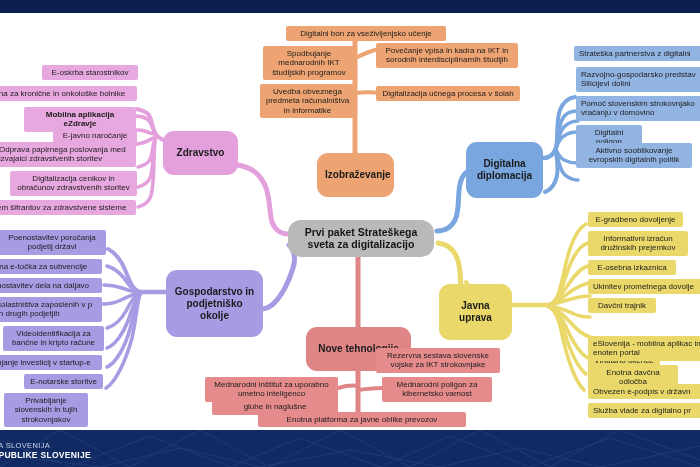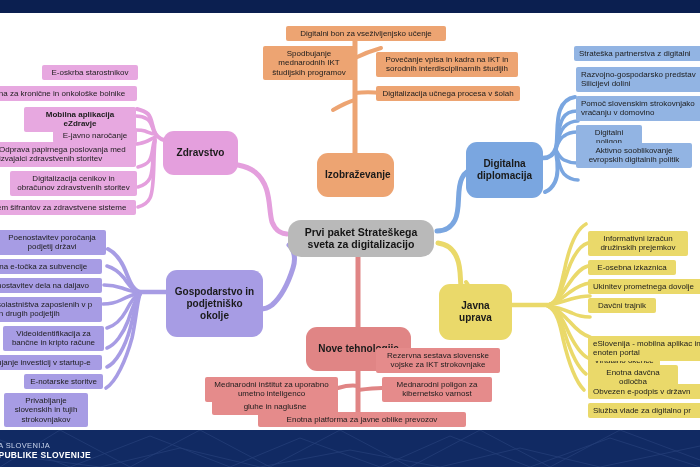--- a/index.html
+++ b/index.html
@@ -133,21 +133,22 @@
   <div class="node branch c-econ-b" style="left:166px;top:270px;width:97px;">Gospodarstvo in podjetniško okolje</div>
 
   <div class="node branch c-tech-b" style="left:306px;top:327px;width:105px;">Nove tehnologije</div>
 
   <div class="node branch c-dipl-b" style="left:466px;top:142px;width:77px;">Digitalna diplomacija</div>
 
   <div class="node branch c-pub-b" style="left:439px;top:284px;width:73px;">Javna uprava</div>
 
   <div class="node leaf c-edu" style="left:286px;top:26px;width:160px;">Digitalni bon za vseživljenjsko učenje</div>
   <div class="node leaf c-edu" style="left:263px;top:46px;width:92px;">Spodbujanje mednarodnih IKT študijskih programov</div>
-  <div class="node leaf c-edu" style="left:376px;top:43px;width:142px;margin-top:9px;">Povečanje vpisa in kadra na IKT in sorodnih interdisciplinarnih študijih</div>
+  <div class="node leaf c-edu" style="left:376px;top:43px;width:142px;">Povečanje vpisa in kadra na IKT in sorodnih interdisciplinarnih študijih</div>
+  <div class="node leaf c-edu" style="left:260px;top:84px;width:95px;">Uvedba obveznega predmeta računalništva in informatike</div>
   <div class="node leaf c-edu" style="left:376px;top:86px;width:144px;">Digitalizacija učnega procesa v šolah</div>
 
   <div class="node leaf c-health" style="left:42px;top:65px;width:96px;">E-oskrba starostnikov</div>
   <div class="node leaf c-health clip-l" style="left:-8px;top:86px;width:145px;">ina za kronične in onkološke bolnike</div>
   <div class="node leaf c-health" style="left:24px;top:107px;width:112px;font-weight:bold;">Mobilna aplikacija eZdravje</div>
   <div class="node leaf c-health" style="left:53px;top:128px;width:84px;">E-javno naročanje</div>
   <div class="node leaf c-health clip-l" style="left:-6px;top:142px;width:142px;">Odprava papirnega poslovanja med izvajalci zdravstvenih storitev</div>
   <div class="node leaf c-health" style="left:10px;top:171px;width:127px;">Digitalizacija cenikov in obračunov zdravstvenih storitev</div>
   <div class="node leaf c-health clip-l" style="left:-8px;top:200px;width:144px;">em šifrantov za zdravstvene sisteme</div>
 
@@ -165,20 +166,21 @@
   <div class="node leaf c-tech" style="left:205px;top:377px;width:133px;">Mednarodni inštitut za uporabno umetno inteligenco</div>
   <div class="node leaf c-tech" style="left:382px;top:377px;width:110px;">Mednarodni poligon za kibernetsko varnost</div>
   <div class="node leaf c-tech" style="left:258px;top:412px;width:208px;">Enotna platforma za javne oblike prevozov</div>
 
   <div class="node leaf c-dipl clip-r" style="left:574px;top:46px;width:134px;">Strateška partnerstva z digitalni</div>
   <div class="node leaf c-dipl clip-r" style="left:576px;top:67px;width:132px;">Razvojno-gospodarsko predstav Silicijevi dolini</div>
   <div class="node leaf c-dipl clip-r" style="left:576px;top:96px;width:132px;">Pomoč slovenskim strokovnjako vračanju v domovino</div>
   <div class="node leaf c-dipl" style="left:576px;top:125px;width:66px;">Digitalni poligon</div>
   <div class="node leaf c-dipl" style="left:576px;top:143px;width:116px;">Aktivno sooblikovanje evropskih digitalnih politik</div>
 
+  <div class="node leaf c-pub" style="left:588px;top:212px;width:95px;">E-gradbeno dovoljenje</div>
   <div class="node leaf c-pub" style="left:588px;top:231px;width:100px;">Informativni izračun družinskih prejemkov</div>
   <div class="node leaf c-pub" style="left:588px;top:260px;width:88px;">E-osebna izkaznica</div>
   <div class="node leaf c-pub clip-r" style="left:588px;top:279px;width:120px;">Ukinitev prometnega dovolje</div>
   <div class="node leaf c-pub" style="left:588px;top:298px;width:68px;">Davčni trajnik</div>
   <div class="node leaf c-pub" style="left:588px;top:317px;width:72px;margin-top:36px;">Virtualno okence</div>
   <div class="node leaf c-pub clip-r" style="left:588px;top:336px;width:120px;">eSlovenija - mobilna aplikac in enoten portal</div>
   <div class="node leaf c-pub" style="left:588px;top:365px;width:90px;">Enotna davčna odločba</div>
   <div class="node leaf c-pub clip-r" style="left:588px;top:384px;width:120px;">Obvezen e-podpis v državn</div>
   <div class="node leaf c-pub clip-r" style="left:588px;top:403px;width:120px;">Služba vlade za digitalno pr</div>
 

